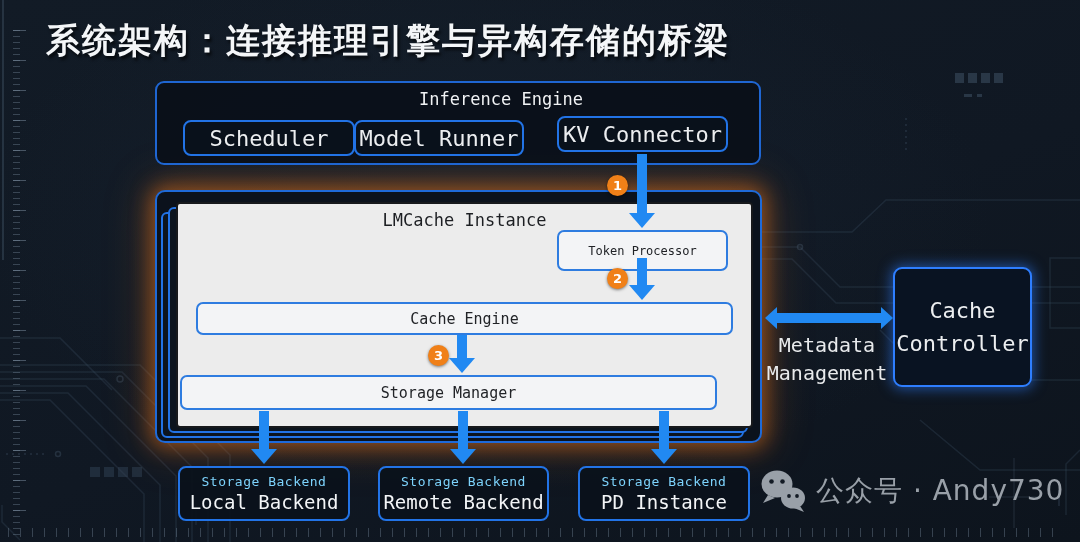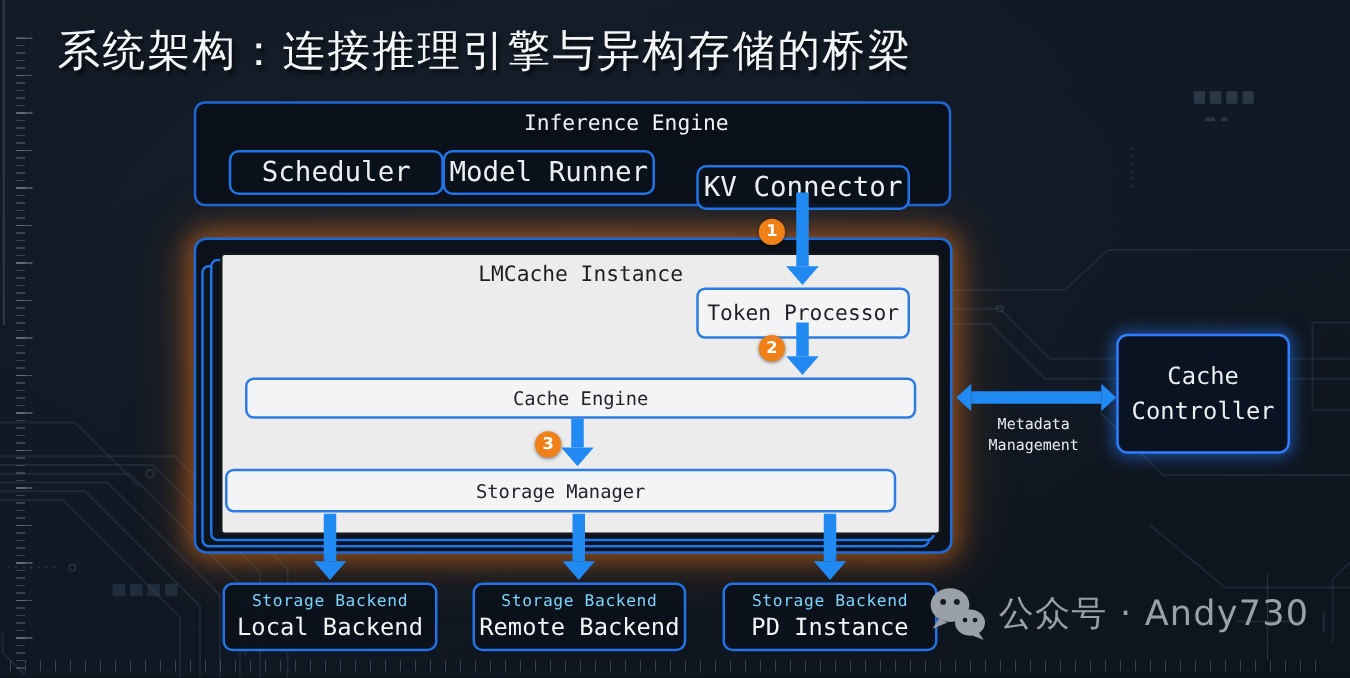--- a/index.html
+++ b/index.html
@@ -18,21 +18,21 @@
   .ruler-left-minor { position:absolute; left:13px; top:30px; width:7px; height:510px; z-index:0;
     background:repeating-linear-gradient(to bottom, rgba(130,150,170,.35) 0 1px, transparent 1px 6px); }
   .ruler-left-major { position:absolute; left:13px; top:30px; width:13px; height:510px; z-index:0;
     background:repeating-linear-gradient(to bottom, rgba(150,170,190,.40) 0 1px, transparent 1px 30px); }
   .ruler-bottom { position:absolute; left:8px; top:528px; width:1055px; height:9px; z-index:0;
     background:repeating-linear-gradient(to right, rgba(130,150,170,.35) 0 1px, transparent 1px 12px); }
 
   
   #page-title {
     position:absolute; left:46px; top:18px; z-index:5;
-    font-size:34px; font-weight:400; color:#f4f6f8; letter-spacing:2px;
+    font-size:34px; font-weight:700; color:#f4f6f8; letter-spacing:2px;
     text-shadow:2px 3px 3px rgba(0,0,0,.65);
   }
 
   
   .box-dark {
     position:absolute; border:2px solid #2273e6; border-radius:8px;
     background:rgba(10,17,27,.92); color:#eceef0;
     display:flex; align-items:center; justify-content:center;
     font-size:22px; z-index:4;
   }
@@ -54,32 +54,32 @@
     border:2px solid #1e6ad8; border-radius:10px; background:#0b121c; z-index:1;
     box-shadow:0 0 20px 4px rgba(240,118,24,.50), 0 0 46px 8px rgba(240,118,24,.22); }
   .lmcache-ghost { position:absolute; border:2px solid #2273e6; border-radius:6px; background:#0c141e; z-index:2; }
   #lmcache-ghost-b { left:161px; top:212px; width:583px; height:226px; }
   #lmcache-ghost-a { left:168px; top:207px; width:580px; height:226px; }
   #lmcache-panel { position:absolute; left:176px; top:202px; width:577px; height:226px;
     background:#ececec; border:2px solid #17191c; border-radius:4px; z-index:3; }
   #lmcache-title { position:absolute; left:176px; top:210px; width:577px; text-align:center;
     color:#1c1e22; font-size:17px; z-index:4; }
 
-  #token-processor { left:557px; top:230px; width:171px; height:41px; font-size:17px; }
+  #token-processor { left:557px; top:230px; width:171px; height:41px; font-size:12px; }
   #cache-engine    { left:196px; top:302px; width:537px; height:33px; }
   #storage-manager { left:180px; top:375px; width:537px; height:35px; }
 
   
-  #cache-controller { left:893px; top:267px; width:139px; height:96px;
+  #cache-controller { left:893px; top:267px; width:139px; height:120px;
     border:2px solid #2e7eff; border-radius:9px; background:#091322;
     box-shadow:0 0 13px 2px rgba(46,126,255,.55);
-    font-size:19px; line-height:1.5; text-align:center; }
+    font-size:22px; line-height:1.5; text-align:center; }
 
   #metadata-label { position:absolute; left:763px; top:331px; width:128px; text-align:center;
-    color:#e8eaec; font-size:12px; line-height:1.4; z-index:5; }
+    color:#e8eaec; font-size:20px; line-height:1.4; z-index:5; }
 
   
   .backend { position:absolute; top:466px; height:55px;
     border:2px solid #2273e6; border-radius:8px; background:rgba(10,17,27,.92);
     display:flex; flex-direction:column; align-items:center; justify-content:center; gap:2px; z-index:4; }
   #backend-local  { left:178px; width:172px; }
   #backend-remote { left:378px; width:171px; }
   #backend-pd     { left:578px; width:172px; }
   .backend-type { font-size:13px; color:#7dd3fc; letter-spacing:.5px; }
   .backend-name { font-size:19px; color:#f3f5f7; }
@@ -106,21 +106,21 @@
   
   .step-badge { position:absolute; width:21px; height:21px; border-radius:50%;
     background:#f08018; color:#ffffff; font-size:13px; font-weight:700;
     display:flex; align-items:center; justify-content:center; z-index:6;
     box-shadow:0 1px 3px rgba(0,0,0,.5); }
   #badge-1 { left:607px; top:175px; }
   #badge-2 { left:607px; top:268px; }
   #badge-3 { left:428px; top:345px; }
 
   
-  #watermark { position:absolute; left:743px; top:470px; display:flex; align-items:center; gap:10px; z-index:7; }
+  #watermark { position:absolute; left:760px; top:470px; display:flex; align-items:center; gap:10px; z-index:7; }
   #watermark-text { color:#99a0a8; font-size:28px; letter-spacing:1px; }
 </style>
 </head>
 <body>
 
 <div id="stage">
 
   <svg id="decor" width="1080" height="542" viewBox="0 0 1080 542">
     <g stroke="#3a4e62" stroke-opacity="0.30" fill="none" stroke-width="1.5">
 
@@ -188,21 +188,21 @@
   <div class="ruler-left-minor"></div>
   <div class="ruler-left-major"></div>
   <div class="ruler-bottom"></div>
 
   <h1 id="page-title">系统架构：连接推理引擎与异构存储的桥梁</h1>
 
   <div id="inference-box"></div>
   <div id="inference-title" class="mono">Inference Engine</div>
   <div class="box-dark mono" style="left:183px; top:120px; width:172px; height:36px;">Scheduler</div>
   <div class="box-dark mono" style="left:354px; top:120px; width:170px; height:36px;">Model Runner</div>
-  <div class="box-dark mono" style="left:557px; top:132px; width:171px; height:36px;">KV Connector</div>
+  <div class="box-dark mono" style="left:557px; top:116px; width:171px; height:36px;">KV Connector</div>
 
   <div id="lmcache-outer"></div>
   <div id="lmcache-ghost-b" class="lmcache-ghost"></div>
   <div id="lmcache-ghost-a" class="lmcache-ghost"></div>
   <div id="lmcache-panel"></div>
   <div id="lmcache-title" class="mono">LMCache Instance</div>
 
   <div id="token-processor" class="box-light mono">Token Processor</div>
   <div id="cache-engine" class="box-light mono">Cache Engine</div>
   <div id="storage-manager" class="box-light mono">Storage Manager</div>

